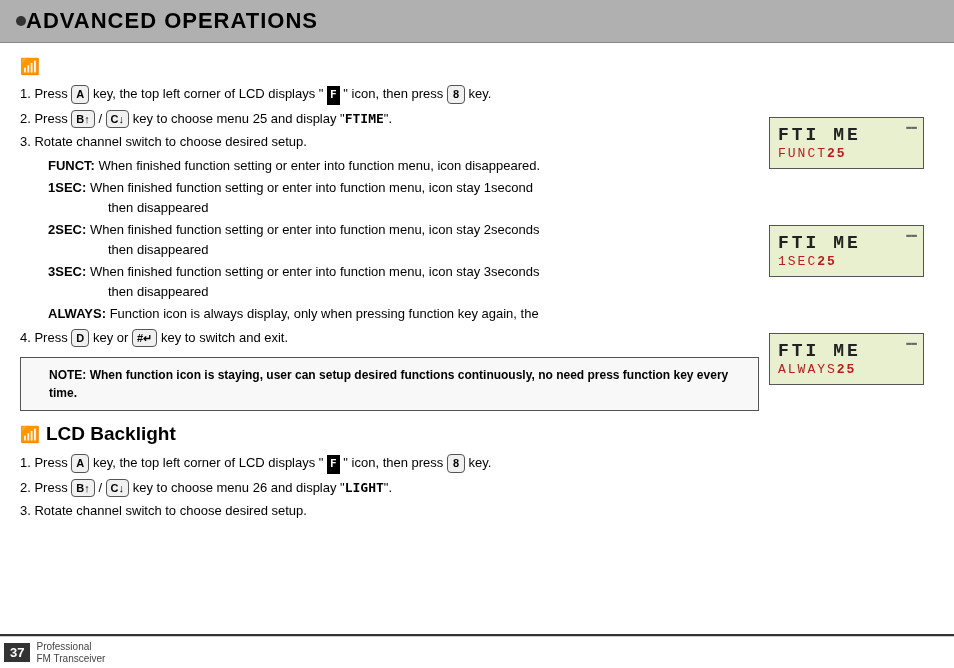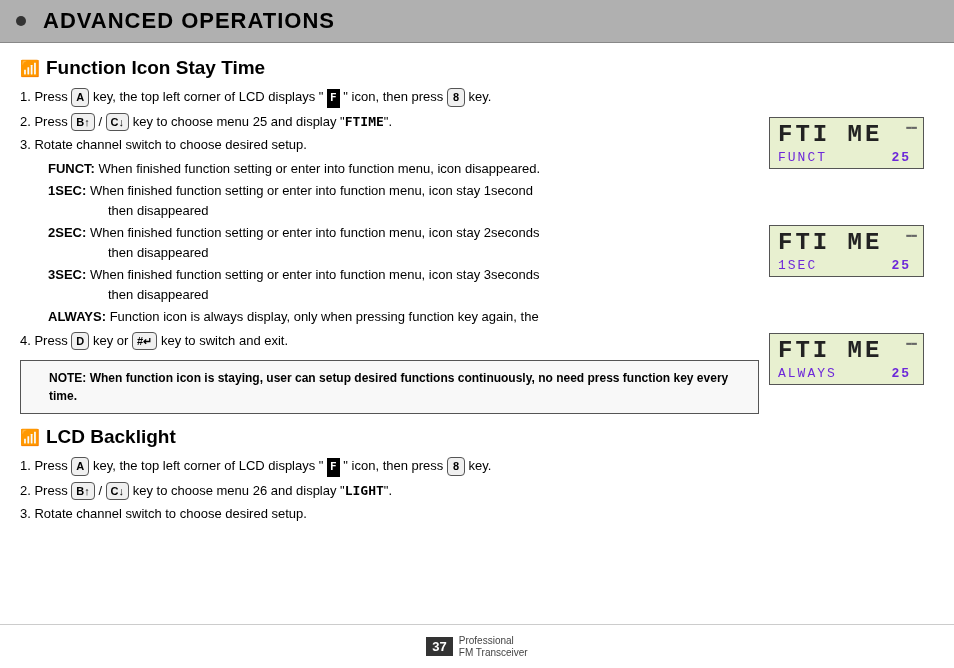--- a/index.html
+++ b/index.html
@@ -12,21 +12,21 @@
       color: #000;
       overflow: hidden;
     }
 
     
     .header-bar {
       background: #b0b0b0;
       padding: 8px 16px;
       display: flex;
       align-items: center;
-      gap: 17px;
+      gap: 0;
       border-bottom: 1px solid #888;
     }
     .header-dot {
       width: 10px;
       height: 10px;
       border-radius: 50%;
       background: #333;
       flex-shrink: 0;
     }
     .header-title {
@@ -120,32 +120,31 @@
       width: 155px;
       height: 52px;
       display: flex;
       flex-direction: column;
       justify-content: center;
       padding: 4px 8px;
       position: relative;
       font-family: 'Courier New', monospace;
     }
     .lcd-top-row {
-      font-size: 24px;
+      font-size: 18px;
       font-weight: bold;
       letter-spacing: 3px;
       color: #222;
       line-height: 1.2;
     }
     .lcd-bottom-row {
       font-size: 13px;
       letter-spacing: 2px;
-      color: #6d28d9;
-      display: flex;
-      justify-content: space-between;
+      color: #b91c1c;
+      display: flex;
       align-items: center;
       padding-right: 4px;
     }
     .lcd-number {
       font-size: 13px;
       font-weight: bold;
     }
     .lcd-antenna {
       position: absolute;
       top: 4px;
@@ -166,27 +165,26 @@
     .note-box b {
       font-weight: bold;
     }
 
     
     .footer {
       position: absolute;
       bottom: 0;
       left: 0;
       right: 0;
-      height: 44px;
+      height: 32px;
       background: #fff;
       border-top: 1px solid #ccc;
       display: flex;
       align-items: center;
       padding: 0 4px;
-      justify-content: center;
     }
     .footer-num {
       background: #333;
       color: #fff;
       font-size: 13px;
       font-weight: bold;
       padding: 2px 6px;
       margin-right: 6px;
     }
     .footer-text {
@@ -209,21 +207,20 @@
 <div class="header-bar">
   <div class="header-dot"></div>
   <span class="header-title">ADVANCED OPERATIONS</span>
 </div>
 
 <div class="content">
   <div class="left-col">
 
     <div class="section-title">
       <span class="signal-icon">📶</span>
-      <span>Function Icon Stay Time</span>
     </div>
 
     <div class="step">
       <span>1. Press </span>
       <span class="key-box">A</span>
       <span> key, the top left corner of LCD displays "</span>
       <span class="icon-f">F</span>
       <span>" icon, then press </span>
       <span class="key-box">8</span>
       <span> key.</span>

